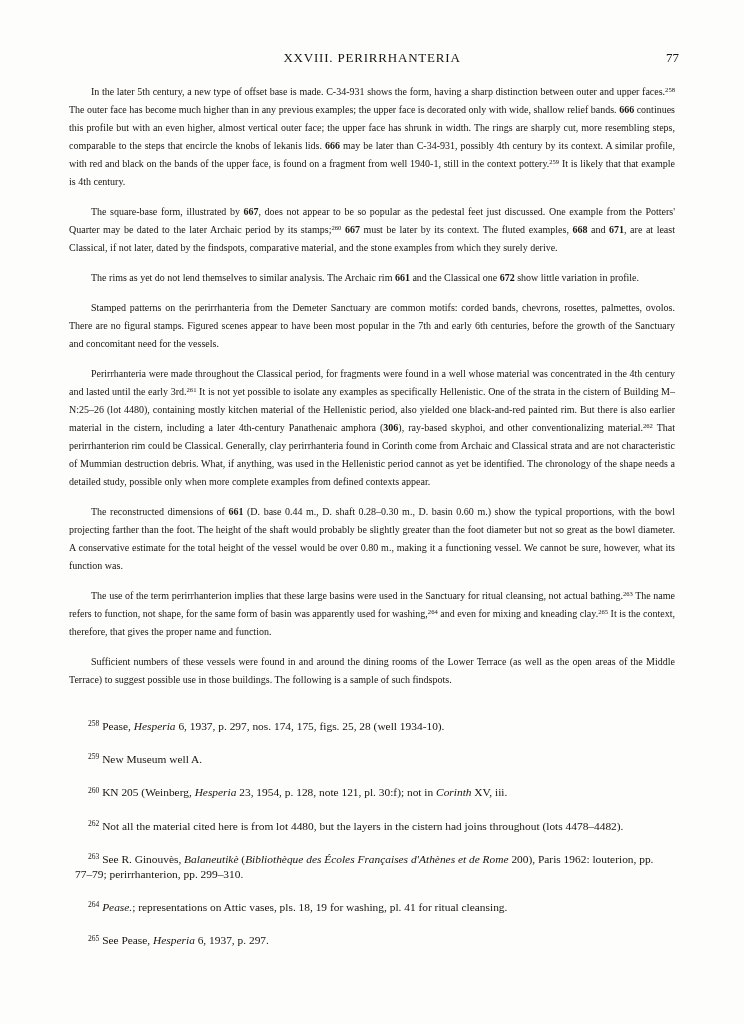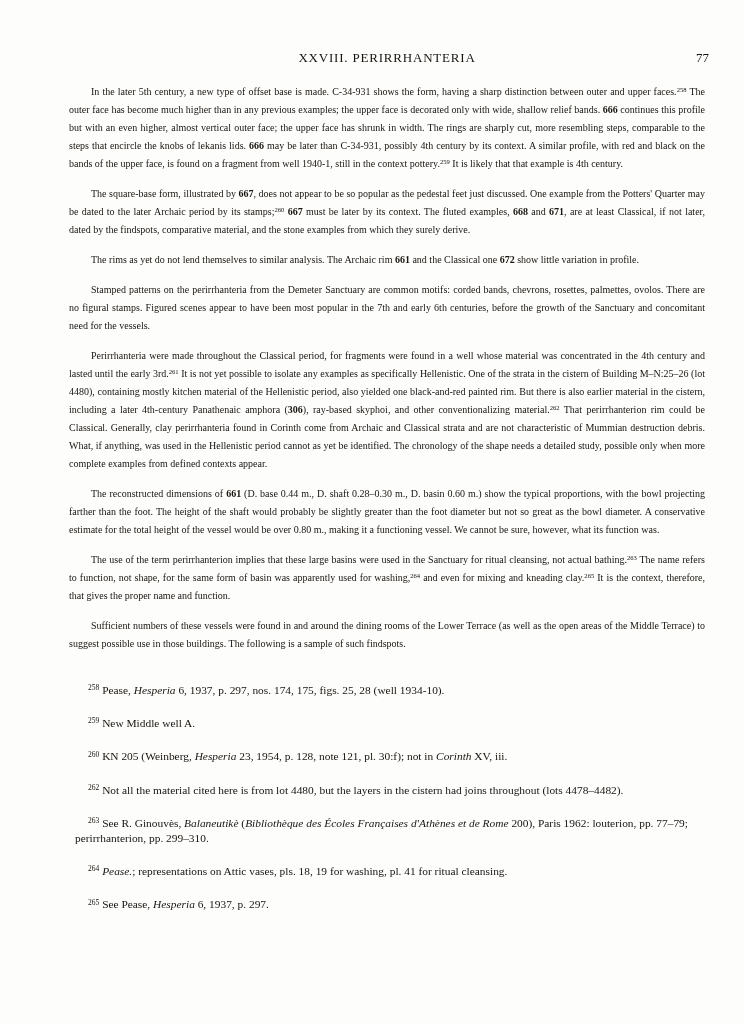--- a/index.html
+++ b/index.html
@@ -5,21 +5,21 @@
   html, body {
     margin: 0;
     padding: 0;
     background: #fdfdfb;
   }
   .page {
     width: 744px;
     height: 1024px;
     background: #fdfdfb;
     box-sizing: border-box;
-    padding: 50px 27px 0 57px;
+    padding: 50px 57px 0 57px;
     font-family: "Liberation Serif", "DejaVu Serif", serif;
     color: #18140f;
     overflow: hidden;
   }
   .header {
     position: relative;
     text-align: center;
     font-size: 13px;
     letter-spacing: 0.8px;
     height: 18px;
@@ -71,20 +71,20 @@
       <p><span>The square-base form, illustrated by </span><span class="b">667</span><span>, does not appear to be so popular as the pedestal feet just discussed. One example from the Potters' Quarter may be dated to the later Archaic period by its stamps;</span><sup>260</sup><span> </span><span class="b">667</span><span> must be later by its context. The fluted examples, </span><span class="b">668</span><span> and </span><span class="b">671</span><span>, are at least Classical, if not later, dated by the findspots, comparative material, and the stone examples from which they surely derive.</span></p>
       <p><span>The rims as yet do not lend themselves to similar analysis. The Archaic rim </span><span class="b">661</span><span> and the Classical one </span><span class="b">672</span><span> show little variation in profile.</span></p>
       <p><span>Stamped patterns on the perirrhanteria from the Demeter Sanctuary are common motifs: corded bands, chevrons, rosettes, palmettes, ovolos. There are no figural stamps. Figured scenes appear to have been most popular in the 7th and early 6th centuries, before the growth of the Sanctuary and concomitant need for the vessels.</span></p>
       <p><span>Perirrhanteria were made throughout the Classical period, for fragments were found in a well whose material was concentrated in the 4th century and lasted until the early 3rd.</span><sup>261</sup><span> It is not yet possible to isolate any examples as specifically Hellenistic. One of the strata in the cistern of Building M–N:25–26 (lot 4480), containing mostly kitchen material of the Hellenistic period, also yielded one black-and-red painted rim. But there is also earlier material in the cistern, including a later 4th-century Panathenaic amphora (</span><span class="b">306</span><span>), ray-based skyphoi, and other conventionalizing material.</span><sup>262</sup><span> That perirrhanterion rim could be Classical. Generally, clay perirrhanteria found in Corinth come from Archaic and Classical strata and are not characteristic of Mummian destruction debris. What, if anything, was used in the Hellenistic period cannot as yet be identified. The chronology of the shape needs a detailed study, possible only when more complete examples from defined contexts appear.</span></p>
       <p><span>The reconstructed dimensions of </span><span class="b">661</span><span> (D. base 0.44 m., D. shaft 0.28–0.30 m., D. basin 0.60 m.) show the typical proportions, with the bowl projecting farther than the foot. The height of the shaft would probably be slightly greater than the foot diameter but not so great as the bowl diameter. A conservative estimate for the total height of the vessel would be over 0.80 m., making it a functioning vessel. We cannot be sure, however, what its function was.</span></p>
       <p><span>The use of the term perirrhanterion implies that these large basins were used in the Sanctuary for ritual cleansing, not actual bathing.</span><sup>263</sup><span> The name refers to function, not shape, for the same form of basin was apparently used for washing,</span><sup>264</sup><span> and even for mixing and kneading clay.</span><sup>265</sup><span> It is the context, therefore, that gives the proper name and function.</span></p>
       <p><span>Sufficient numbers of these vessels were found in and around the dining rooms of the Lower Terrace (as well as the open areas of the Middle Terrace) to suggest possible use in those buildings. The following is a sample of such findspots.</span></p>
     </div>
   <div class="footnotes">
       <p><sup>258</sup><span> Pease, </span><span class="i">Hesperia</span><span> 6, 1937, p. 297, nos. 174, 175, figs. 25, 28 (well 1934-10).</span></p>
-      <p><sup>259</sup><span> New Middle well A.</span></p>
+      <p><sup>259</sup><span> New Museum well A.</span></p>
       <p><sup>260</sup><span> KN 205 (Weinberg, </span><span class="i">Hesperia</span><span> 23, 1954, p. 128, note 121, pl. 30:f); not in </span><span class="i">Corinth</span><span> XV, iii.</span></p>
       <p><sup>262</sup><span> Not all the material cited here is from lot 4480, but the layers in the cistern had joins throughout (lots 4478–4482).</span></p>
       <p><sup>263</sup><span> See R. Ginouvès, </span><span class="i">Balaneutikè</span><span> (</span><span class="i">Bibliothèque des Écoles Françaises d'Athènes et de Rome</span><span> 200), Paris 1962: louterion, pp. 77–79; perirrhanterion, pp. 299–310.</span></p>
       <p><sup>264</sup><span> </span><span class="i">Pease.</span><span>; representations on Attic vases, pls. 18, 19 for washing, pl. 41 for ritual cleansing.</span></p>
       <p><sup>265</sup><span> See Pease, </span><span class="i">Hesperia</span><span> 6, 1937, p. 297.</span></p>
     </div>
 </div>
 
 </body></html>

